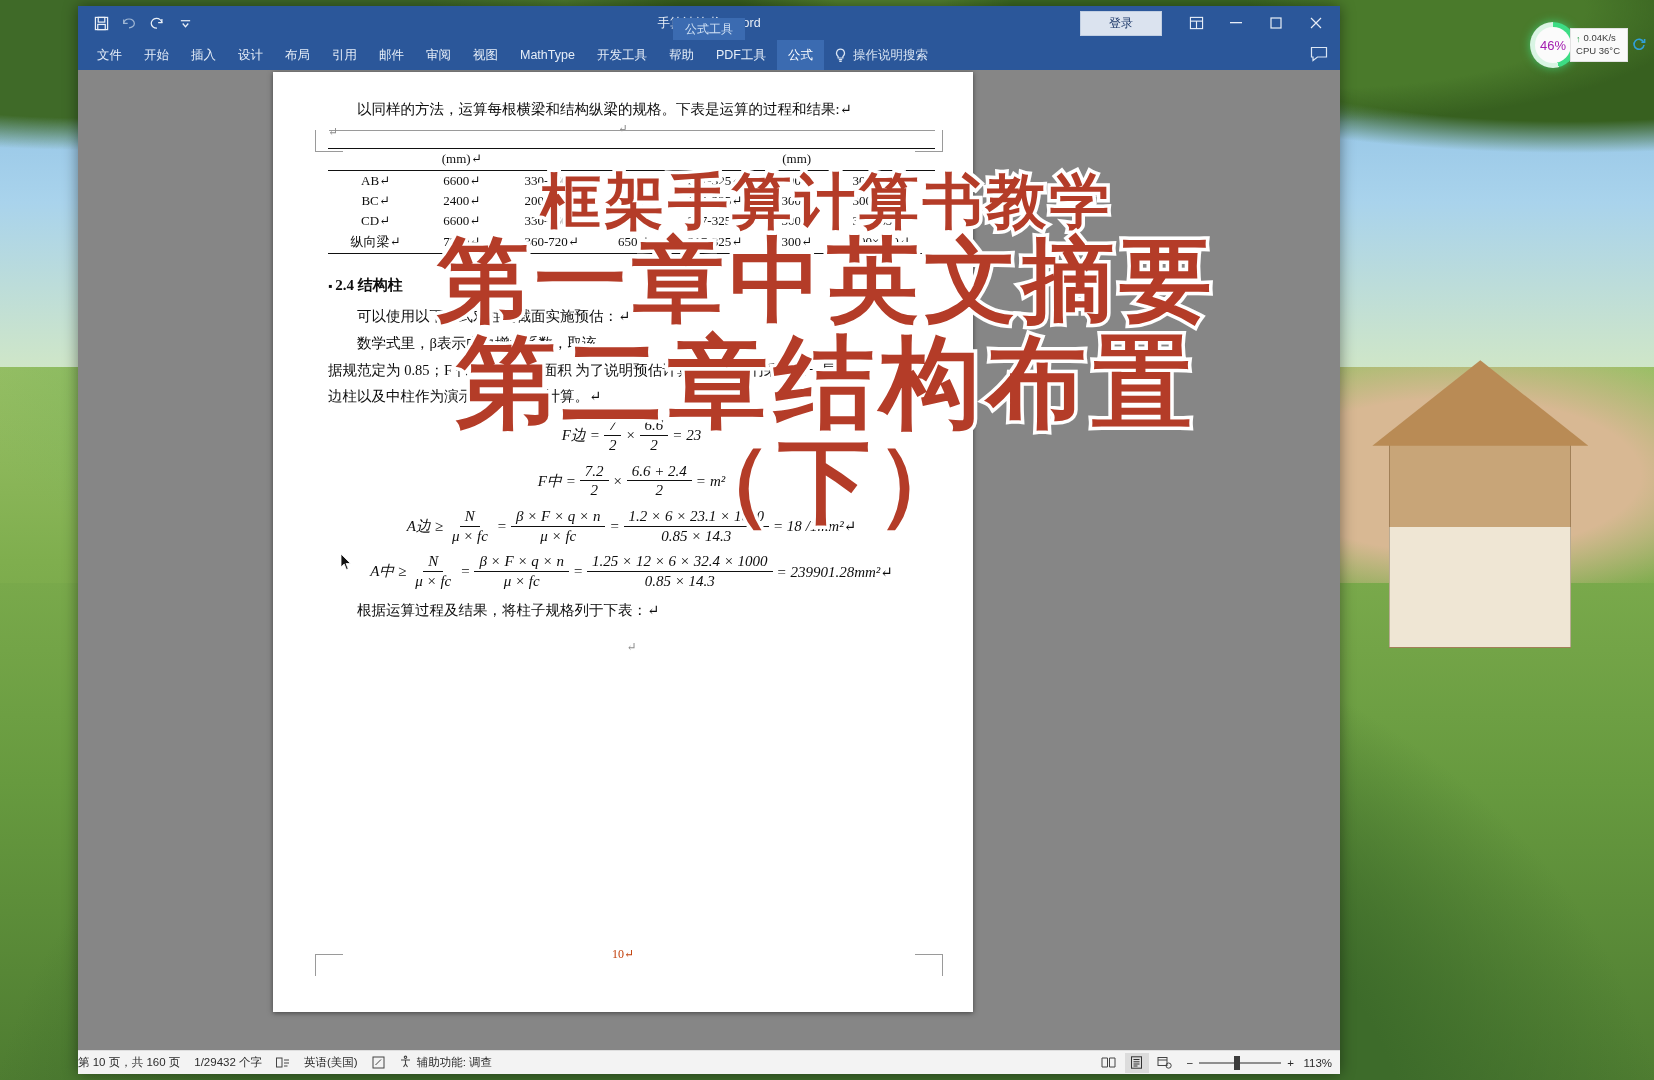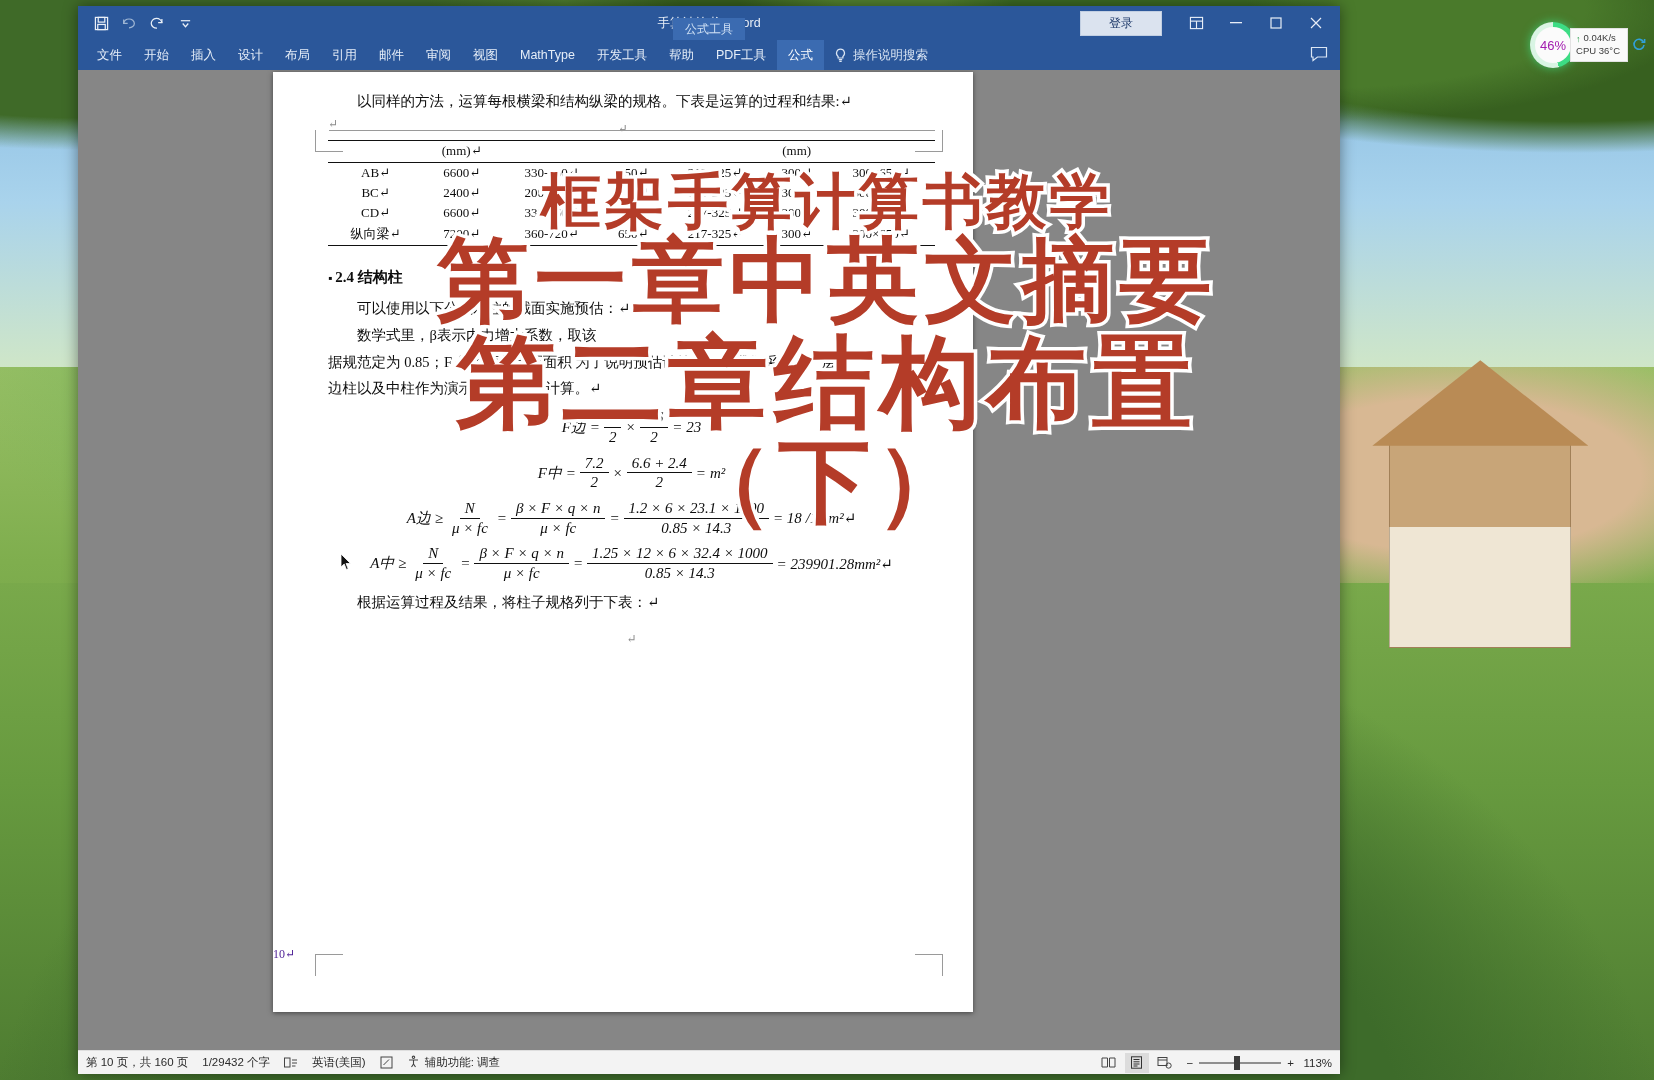--- a/index.html
+++ b/index.html
@@ -137,21 +137,21 @@
     background: #868686;
     overflow: hidden;
   }
   .page {
     position: absolute; left: 195px; top: 2px;
     width: 700px; height: 940px;
     background: #fff; box-shadow: 0 1px 5px rgba(0,0,0,.5);
     font-family: "Liberation Serif", "DejaVu Serif", serif;
     color: #0d0d0d;
   }
-  .page-body { position: absolute; left: 55px; right: 38px; top: 16px; }
+  .page-body { position: absolute; left: 55px; right: 38px; top: 24px; }
 
   .mark { color: #7b7b7b; font-size: 11px; }
   .crop-tl, .crop-tr, .crop-bl, .crop-br {
     position: absolute; width: 28px; height: 22px;
   }
   .crop-tl { left: 42px; top: 58px; border-left: 1px solid #9a9a9a; border-bottom: 1px solid #9a9a9a; }
   .crop-tr { right: 30px; top: 58px; border-right: 1px solid #9a9a9a; border-bottom: 1px solid #9a9a9a; }
   .crop-bl { left: 42px; bottom: 36px; border-left: 1px solid #9a9a9a; border-top: 1px solid #9a9a9a; }
   .crop-br { right: 30px; bottom: 36px; border-right: 1px solid #9a9a9a; border-top: 1px solid #9a9a9a; }
   .header-rule {
@@ -186,35 +186,35 @@
 
   
   .formula-row { text-align: center; margin: 6px 0; font-size: 15px;
     font-family: "Liberation Serif", "DejaVu Serif", serif; }
   .fml { display: inline-flex; align-items: center; gap: 4px; font-style: italic; }
   .frac { display: inline-flex; flex-direction: column; align-items: center; vertical-align: middle; }
   .frac .num { border-bottom: 1.2px solid #111; padding: 0 5px; line-height: 1.25; }
   .frac .den { padding: 0 5px; line-height: 1.3; }
 
   
-  .page-footer { position: absolute; left: 0; right: 0; bottom: 50px; text-align: left;
-    font-size: 12px; color: #4c1d95; }
+  .page-footer { position: absolute; left: 0; right: 0; bottom: 50px; text-align: center;
+    font-size: 12px; color: #c2410c; }
 
   
   .cursor {
     position: absolute; left: 262px; top: 483px; width: 12px; height: 18px; z-index: 40;
   }
 
   
   .statusbar {
     position: absolute; left: 0; right: 0; bottom: 0; height: 24px;
     background: #f3f3f3; border-top: 1px solid #dedede;
     display: flex; align-items: center; font-size: 11.5px; color: #2b2b2b;
   }
-  .sb-left { display: flex; align-items: center; gap: 14px; padding-left: 8px; }
+  .sb-left { display: flex; align-items: center; gap: 14px; padding-left: 0; }
   .sb-item { display: flex; align-items: center; gap: 5px; white-space: nowrap; }
   .sb-right { margin-left: auto; display: flex; align-items: center; gap: 4px; padding-right: 8px; }
   .view-btn { width: 24px; height: 20px; display:flex; align-items:center; justify-content:center; }
   .view-btn.active { background: #dcdcdc; }
   .zoom-wrap { display: flex; align-items: center; gap: 6px; margin-left: 6px; }
   .zoom-track { width: 82px; height: 2px; background: #8f8f8f; position: relative; }
   .zoom-thumb { position: absolute; left: 42%; top: -6px; width: 6px; height: 14px; background: #3b3b3b; }
   .zoom-pct { min-width: 34px; text-align: right; font-size: 11.5px; }
 
   

